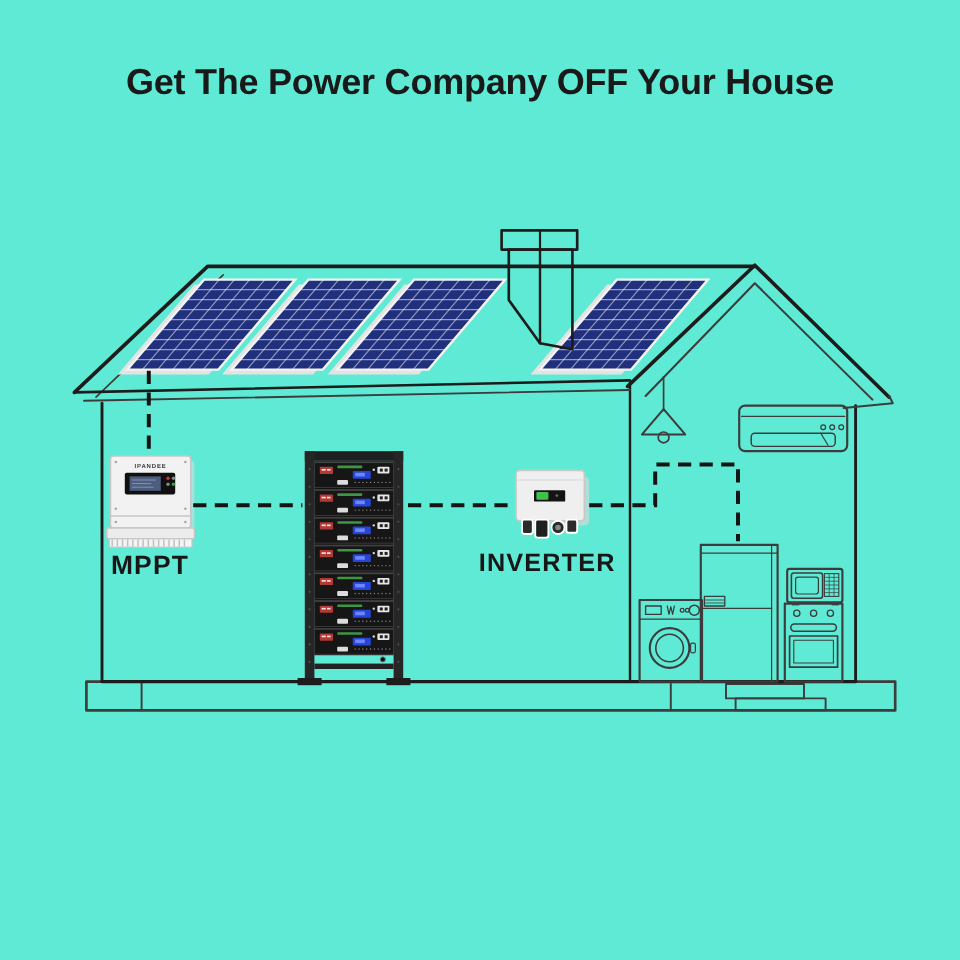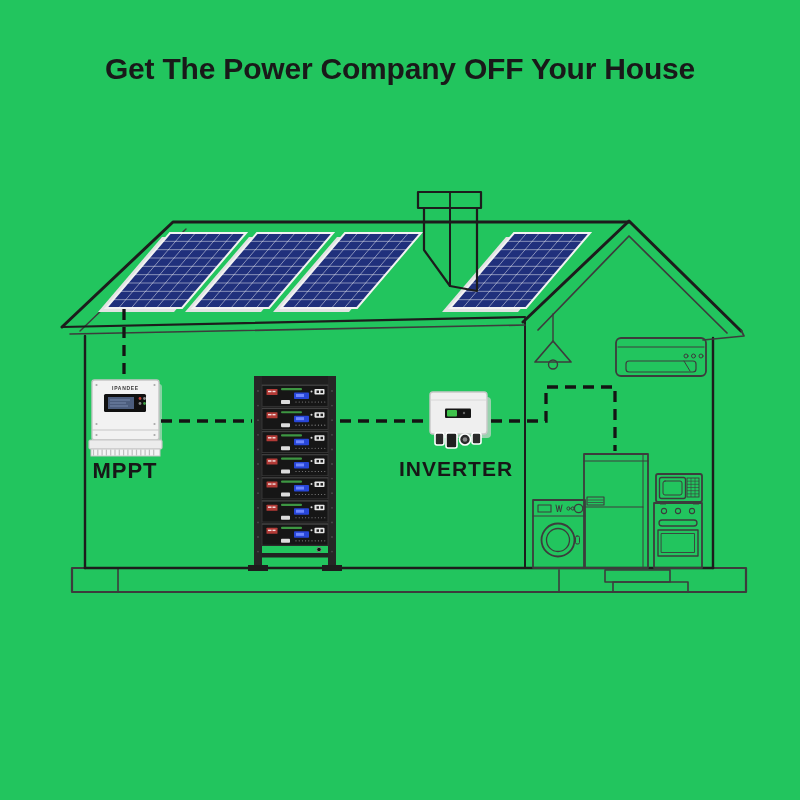--- a/index.html
+++ b/index.html
@@ -1,16 +1,16 @@
 <!DOCTYPE html>
 <html style="--line: #1c1c1c; --panel-blue: #20307c; --panel-grid: rgba(255,255,255,0.52); --bat-frame: #262626; --inv-green: #3ec24a;"><head>
 <meta charset="utf-8">
 <style>
   html,body{margin:0;padding:0;background:#fff}
-  .stage{position:relative;width:800px;height:800px;background:#22c55e;overflow:hidden;
+  .stage{position:relative;width:800px;height:800px;background:#5eead4;overflow:hidden;
          font-family:"Liberation Sans",sans-serif}
   .stage h1{position:absolute;top:52px;left:0;width:100%;text-align:center;margin:0;
        font-size:30px;font-weight:bold;color:#191919;letter-spacing:-0.2px}
   svg.canvas{position:absolute;left:0;top:0;width:800px;height:800px}
   .h{stroke:var(--line,#1c1c1c);fill:none;stroke-linecap:round;stroke-linejoin:round}
   .thin{stroke:#3c3c3c;fill:none;stroke-linecap:round;stroke-linejoin:round}
   .dash{stroke:#141414;stroke-width:3.3;stroke-dasharray:11 7;fill:none}
   text.brand{font-size:5px;font-weight:bold;fill:#3a3a3a;letter-spacing:0.7px}
   text.devlabel{font-weight:bold;fill:#171717;letter-spacing:1px}
 </style>

